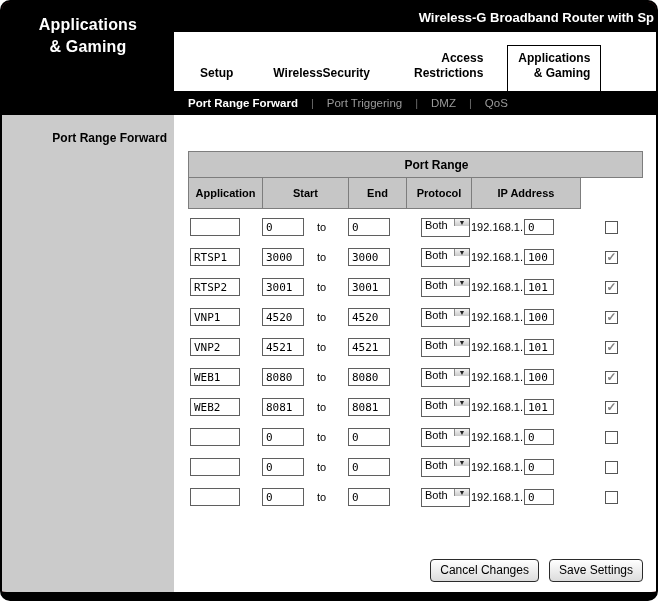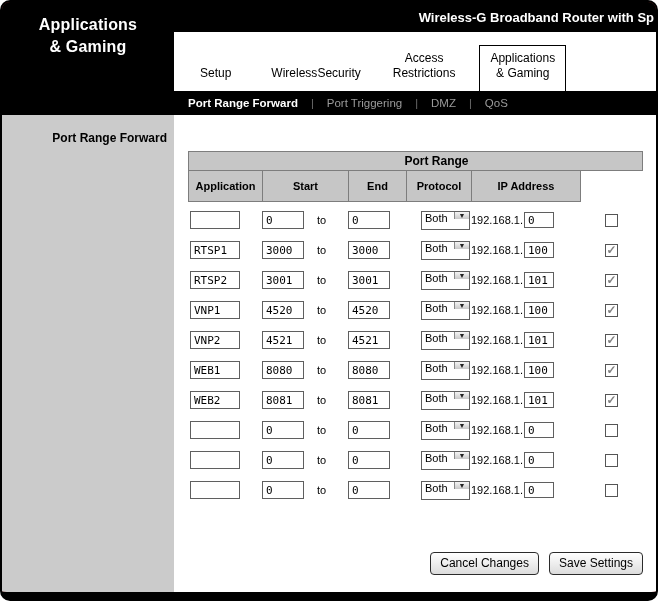--- a/index.html
+++ b/index.html
@@ -38,27 +38,27 @@
   .router-title {
     font-size: 13px; font-weight: bold; white-space: nowrap;
     padding-right: 2px;
   }
   .tabs {
     flex: 1; background: #fff;
     display: flex; align-items: flex-end;
     padding-left: 26px;
   }
   .tab {
-    font-size: 12px; font-weight: normal; color: #000;
-    text-align: center; white-space: pre-line; line-height: 1.3;
+    font-size: 12px; font-weight: bold; color: #000;
+    text-align: right; white-space: pre-line; line-height: 1.3;
     padding-bottom: 9px; cursor: pointer;
   }
   .tab-setup { margin-right: 40px; }
   .tab-wireless { }
-  .tab-security { margin-right: 32px; }
+  .tab-security { margin-right: 44px; }
   .tab-access { margin-right: 24px; }
   .tab.active {
     border: 1px solid #000; border-bottom: 0;
     padding: 5px 10px 9px 10px; background: #fff;
     margin-right: 6px;
   }
   .subnav {
     height: 24px; background: #000;
     display: flex; align-items: center;
     padding-left: 14px; gap: 13px;
@@ -70,21 +70,21 @@
   .bodyarea { flex: 1; display: flex; min-height: 0; }
   .sidebar { width: 172px; flex: 0 0 auto; background: #cbcbcb; }
   .sidebar-label {
     text-align: right; font-size: 12px; font-weight: bold; color: #000;
     padding: 16px 7px 0 0;
   }
   .main { flex: 1; background: #fff; padding: 36px 0 0 14px; position: relative; }
   
   .ptable { width: 455px; }
   .group-header {
-    height: 20px; background: #c6c6c6;
+    height: 27px; background: #c6c6c6;
     border: 1px solid #7d7d7d;
     display: flex; align-items: center; justify-content: center;
     font-size: 12px; font-weight: bold; padding-left: 42px;
   }
   .col-headers {
     display: grid; grid-template-columns: 74px 86px 58px 65px 109px 63px;
     border-left: 1px solid #7d7d7d;
   }
   .col-h {
     height: 31px; background: #c6c6c6;

